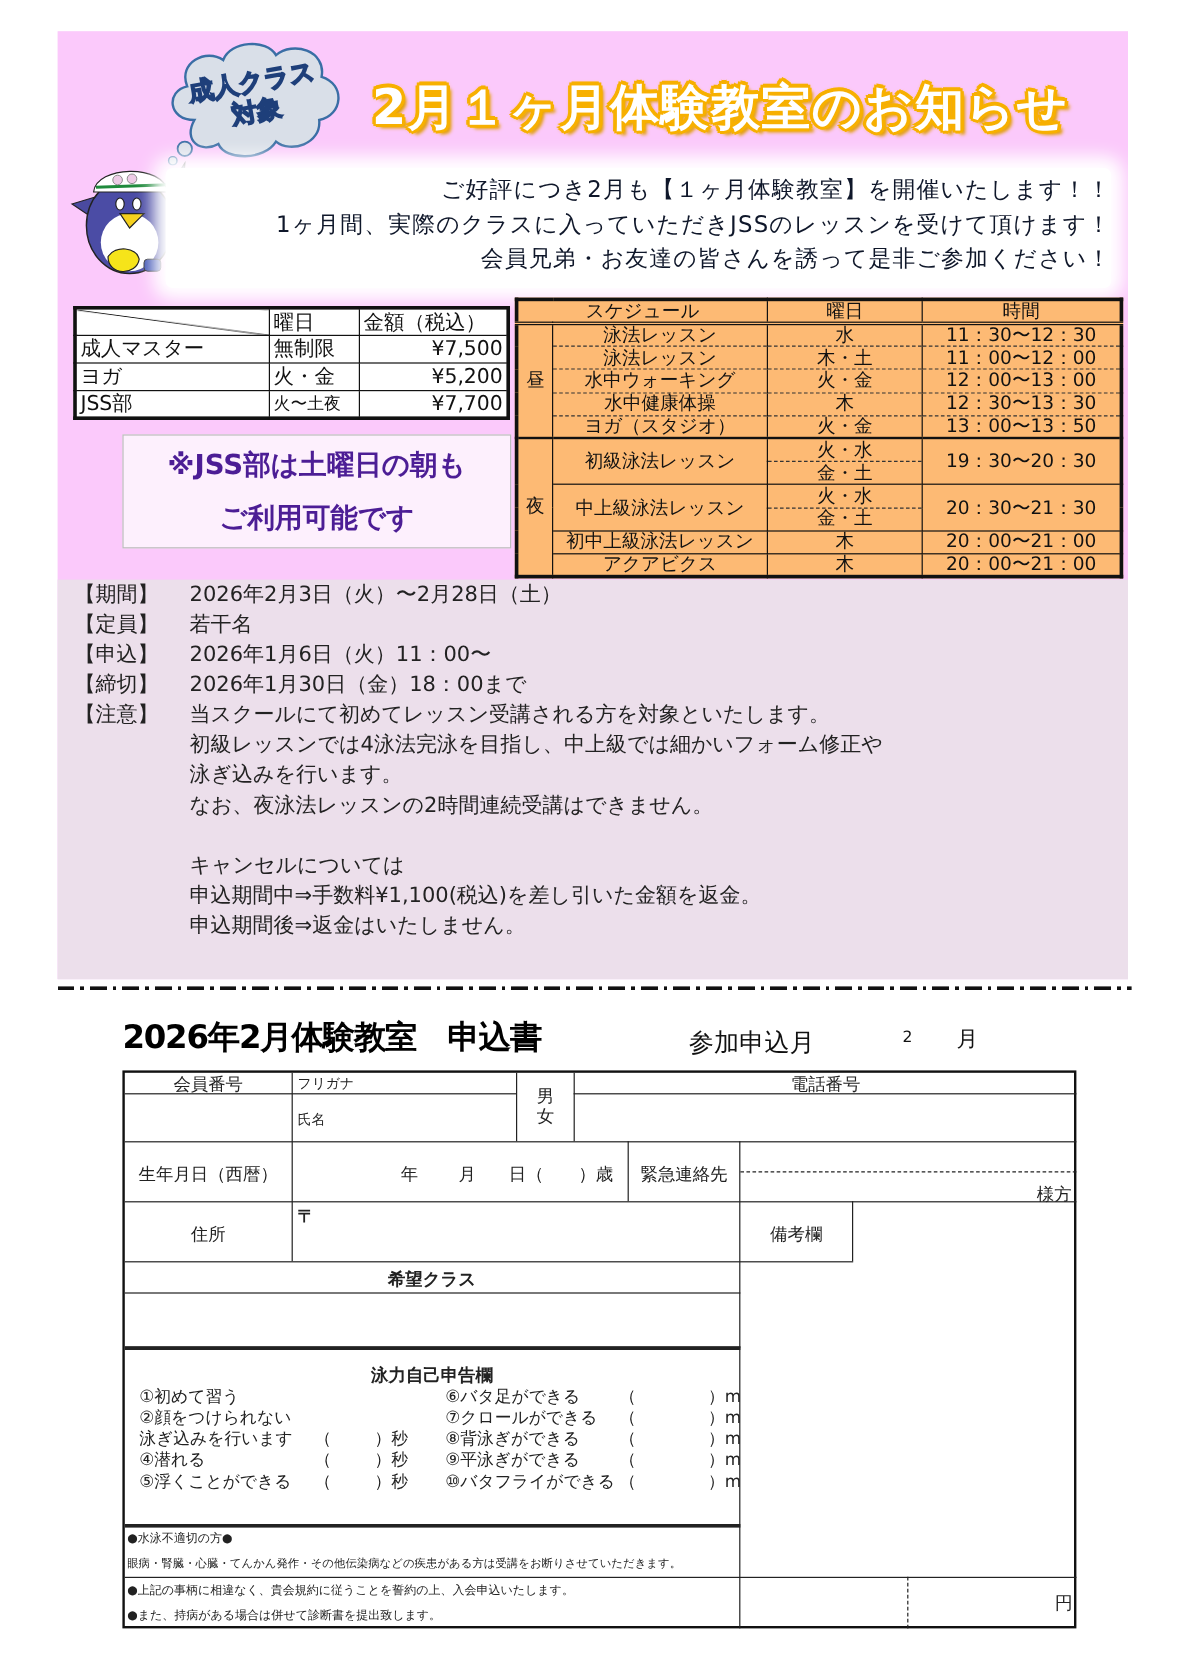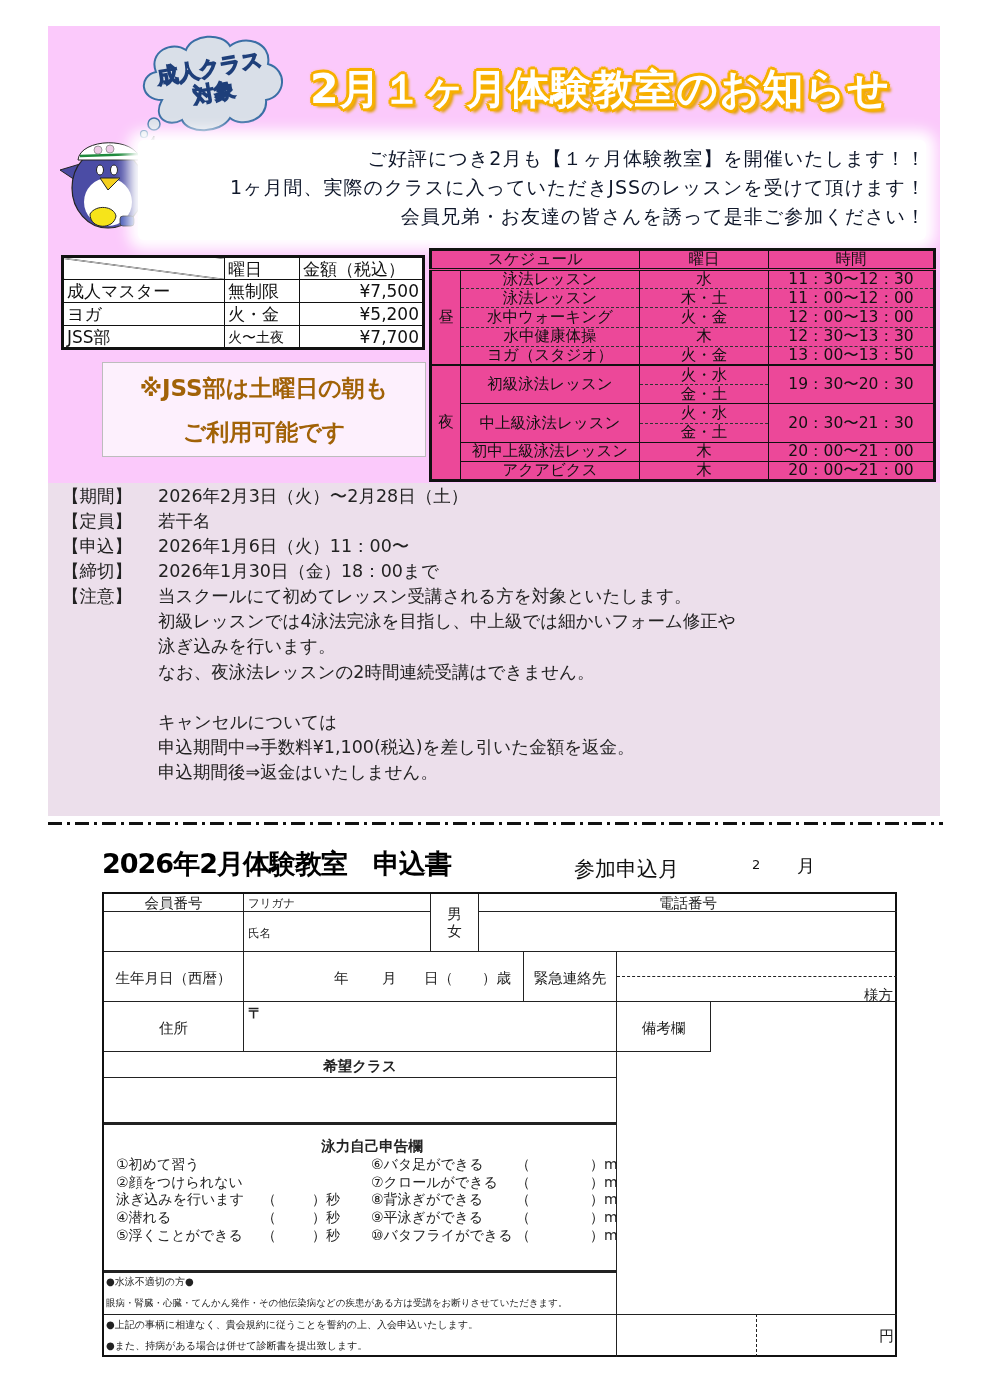--- a/index.html
+++ b/index.html
@@ -27,23 +27,23 @@
   .intro .l1 { padding-top: 4px; }
 
   table { border-collapse: collapse; }
   .price { position: absolute; left: 13px; top: 229px; width: 364px; background: #fff; border: 3px solid #111; }
   .price td { border: 1.2px solid #111; font-size: 17px; height: 23px; padding: 0 3px; line-height: 20px; }
   .price td.num { text-align: right; }
   .price td.small { font-size: 14px; }
   .price .diag { position: relative; }
 
   .notice { position: absolute; left: 54px; top: 336px; width: 324px; height: 95px; background: #fdf0fd;
-    border: 1px solid #bdbdbd; text-align: center; color: #a16207; font-weight: bold; font-size: 23px; line-height: 44px; padding-top: 3px; }
-
-  .sched { position: absolute; left: 381px; top: 222px; width: 507px; background: #ec4899; border: 3px solid #111; }
+    border: 1px solid #bdbdbd; text-align: center; color: #4c1d95; font-weight: bold; font-size: 23px; line-height: 44px; padding-top: 3px; }
+
+  .sched { position: absolute; left: 381px; top: 222px; width: 507px; background: #fdba74; border: 3px solid #111; }
   .sched td { border-left: 1.2px solid #111; border-right: 1.2px solid #111; font-size: 15.5px; height: 19.2px;
     text-align: center; line-height: 17px; padding: 0; border-bottom: 1px dashed #333; }
   .sched tr.head td { border-bottom: 3px double #111; }
   .sched tr.solid td { border-bottom: 1.2px solid #111; }
   .sched td.sect { width: 30px; border-bottom: 2.5px solid #111; }
   .sched td.solidb { border-bottom: 1.2px solid #111; }
   .sched td.thick { border-bottom: 2.5px solid #111; }
 
   .details { position: absolute; left: 14px; top: 458px; font-size: 17.5px; line-height: 25px; color: #222; }
   .row { display: flex; }
@@ -287,21 +287,21 @@
   <div class="tx c" style="left:420px; top:75px; width:92px">緊急連絡先</div>
   <div class="tx" style="left:760px; top:92px">様方</div>
 
   <div class="tx c" style="left:0; top:125px; width:139px">住所</div>
   <div class="tx b" style="left:144px; top:110px">〒</div>
   <div class="tx c" style="left:513px; top:125px; width:93px">備考欄</div>
 
   <div class="tx c b" style="left:0; top:163px; width:512px">希望クラス</div>
   <div style="position:absolute; left:0; top:184px; width:512px; height:44px"></div>
 
-  <div class="tx c b" style="left:12px; top:243px; width:512px">泳力自己申告欄</div>
+  <div class="tx c b" style="left:0; top:243px; width:512px">泳力自己申告欄</div>
   <div class="swim-grid" style="top:262px">
     <div class="r">
         <span class="a">①初めて習う</span>
         <span class="b"></span>
         <span class="cc"></span>
         <span class="d">⑥バタ足ができる</span>
         <span class="e">（</span>
         <span>）m</span>
       </div>
     <div class="r">

